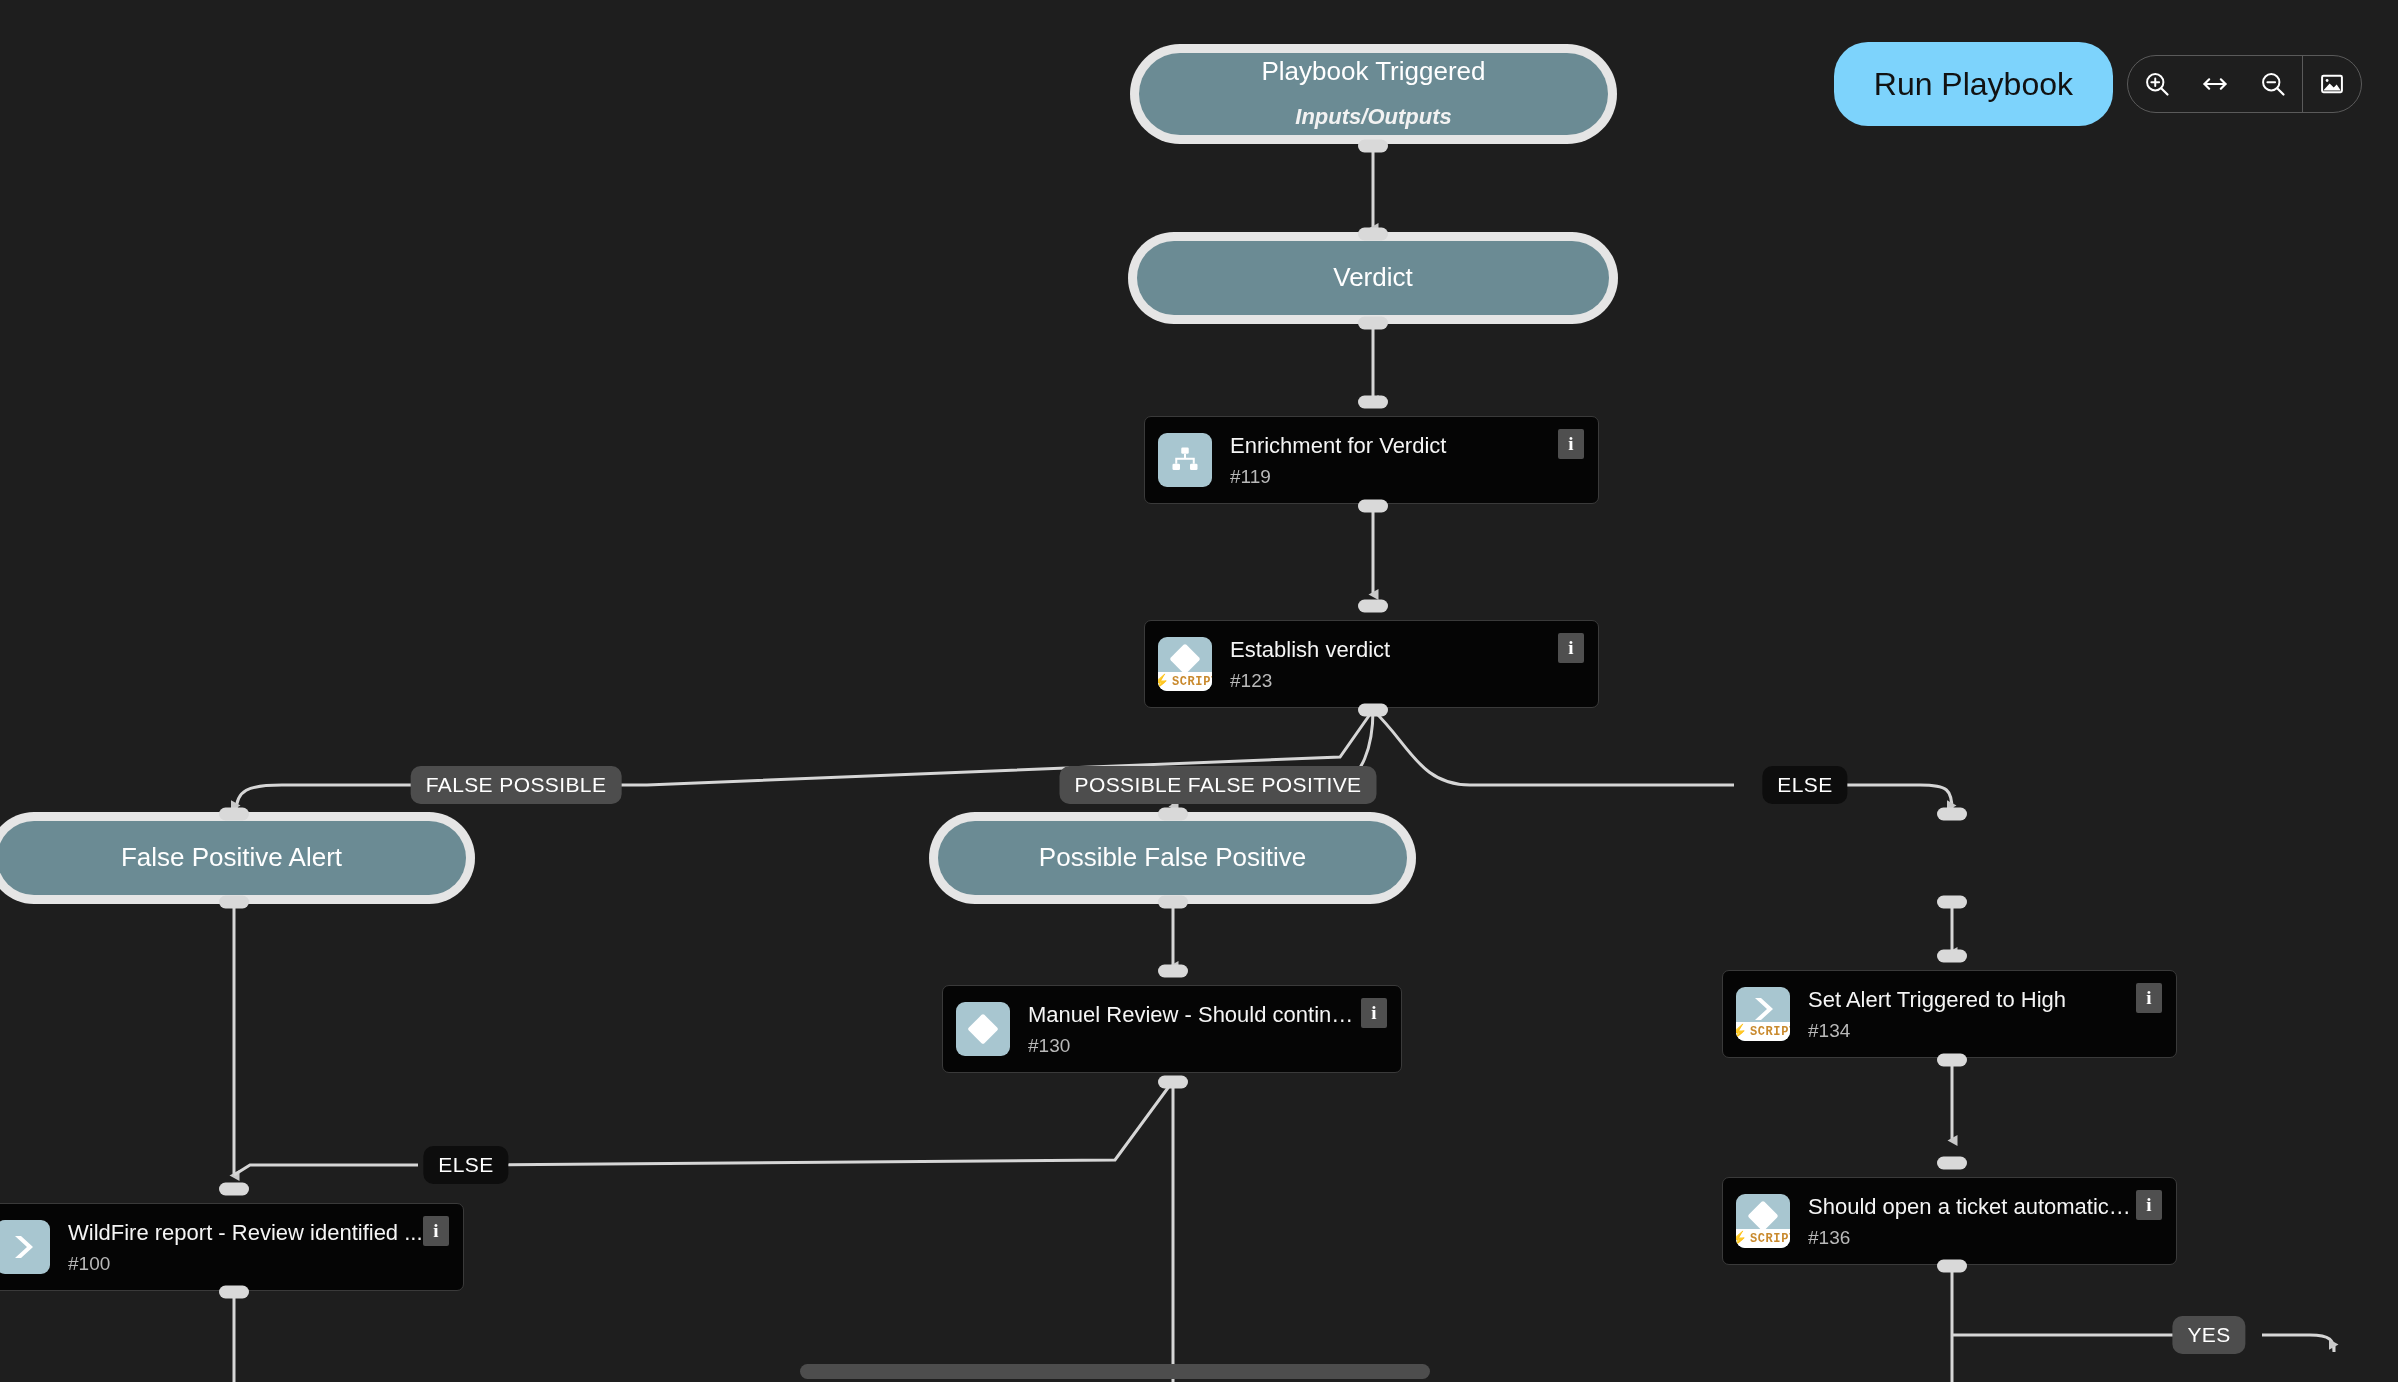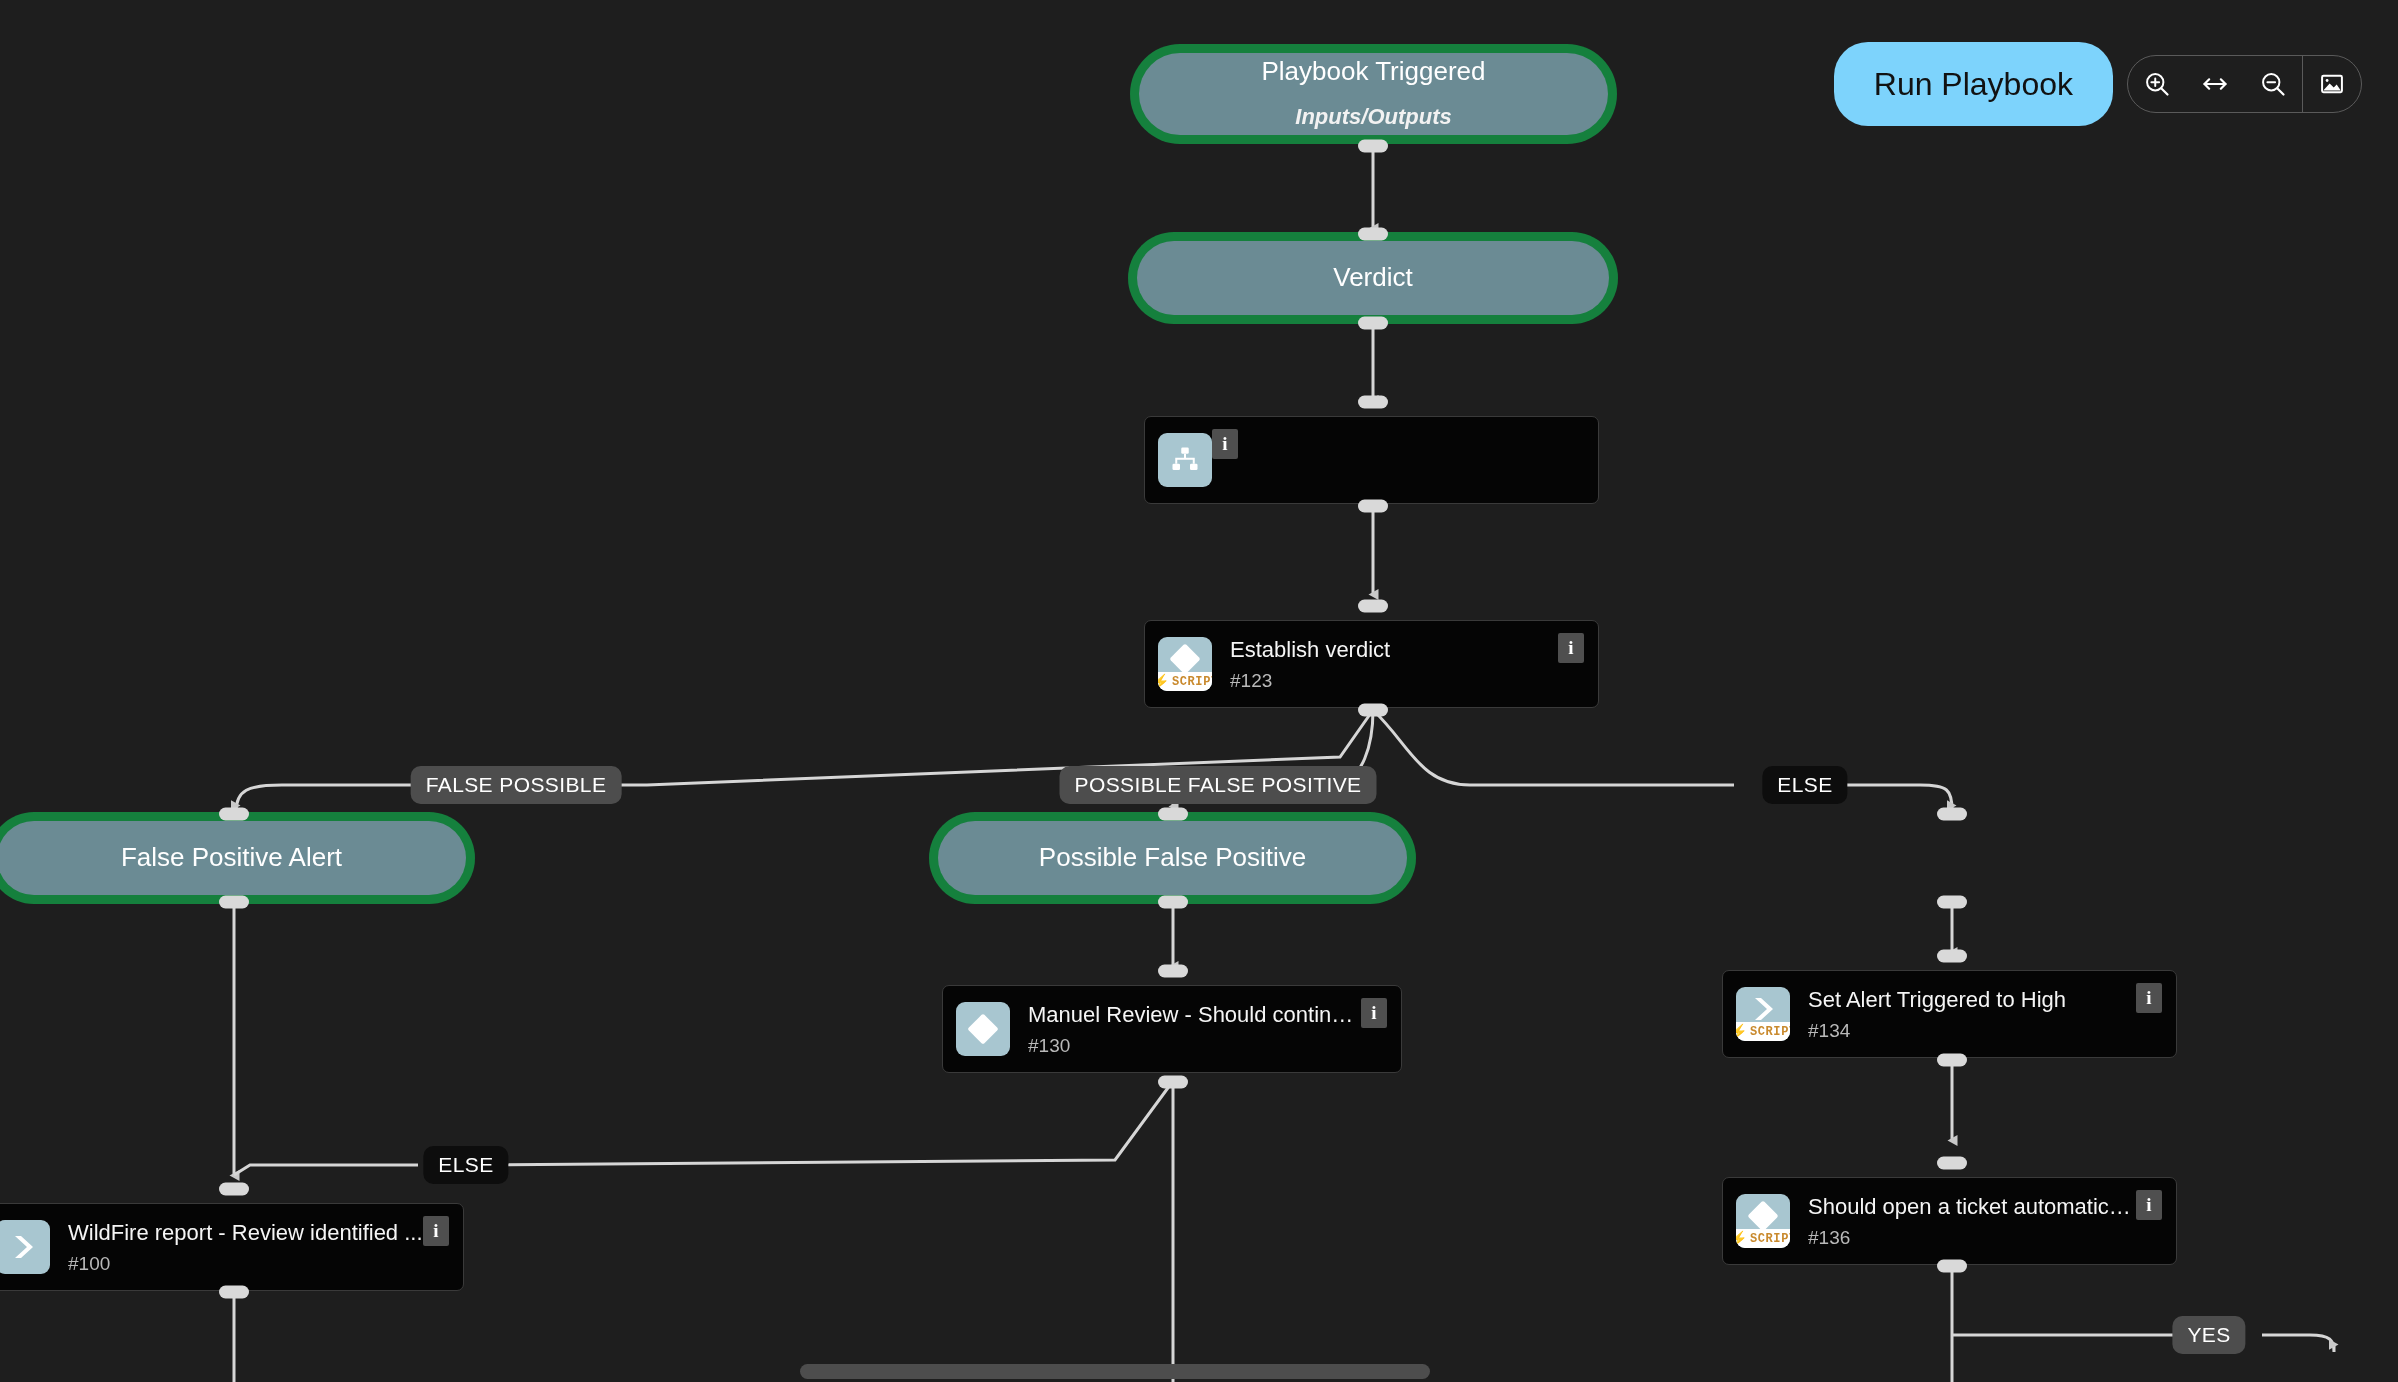--- a/index.html
+++ b/index.html
@@ -47,21 +47,21 @@
     padding: 8px 15px 9px 15px;
     white-space: nowrap;
     line-height: 1;
   }
   .edge-label.gray  { background: #4d4d4d; }
   .edge-label.black { background: #0d0d0d; }
 
   
   .pill-node {
     position: absolute;
-    background: #15803d;
+    background: #e5e5e5;
     border-radius: 70px;
     padding: 9px;
     box-sizing: border-box;
   }
   .pill-inner {
     width: 100%;
     height: 100%;
     background: #6b8b94;
     border-radius: 62px;
     display: flex;
@@ -319,20 +319,24 @@
   <div class="handle" style="left:1373px; top:323px;"></div>
 
   <div class="task-node" style="left:1144px; top:416px; width:455px; height:88px;">
     <div class="task-icon">
       <svg width="30" height="30" viewBox="0 0 24 24" aria-hidden="true">
         <rect x="9" y="2" width="6" height="5" rx="1" fill="#ffffff"></rect>
         <rect x="2" y="15" width="6" height="5" rx="1" fill="#ffffff"></rect>
         <rect x="16" y="15" width="6" height="5" rx="1" fill="#ffffff"></rect>
         <path d="M12 7 L12 11 M5 15 L5 11 L19 11 L19 15" stroke="#ffffff" stroke-width="1.6" fill="none"></path>
       </svg>
+    </div>
+    <div class="task-text">
+      <div class="task-title">Enrichment for Verdict</div>
+      <div class="task-id">#119</div>
     </div>
     <div class="info-btn">i</div>
   </div>
   <div class="handle" style="left:1373px; top:402px;"></div>
   <div class="handle" style="left:1373px; top:506px;"></div>
 
   <div class="task-node" style="left:1144px; top:620px; width:455px; height:88px;">
     <div class="task-icon">
       <svg width="54" height="54" viewBox="0 0 54 54" aria-hidden="true">
         <rect x="16" y="11" width="22" height="22" rx="2" transform="rotate(45 27 22)" fill="#ffffff"></rect>

